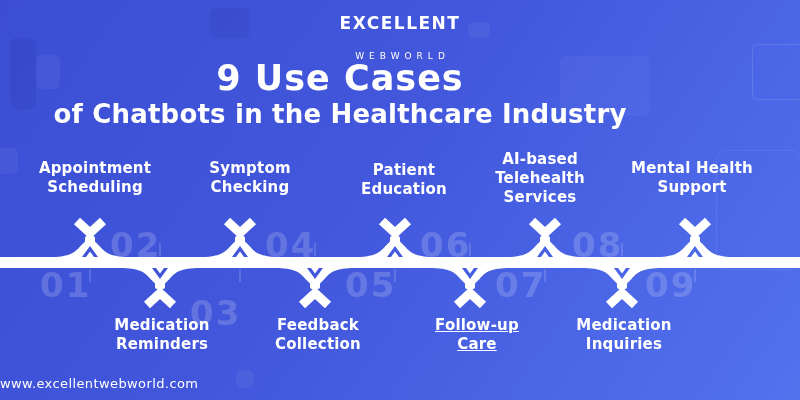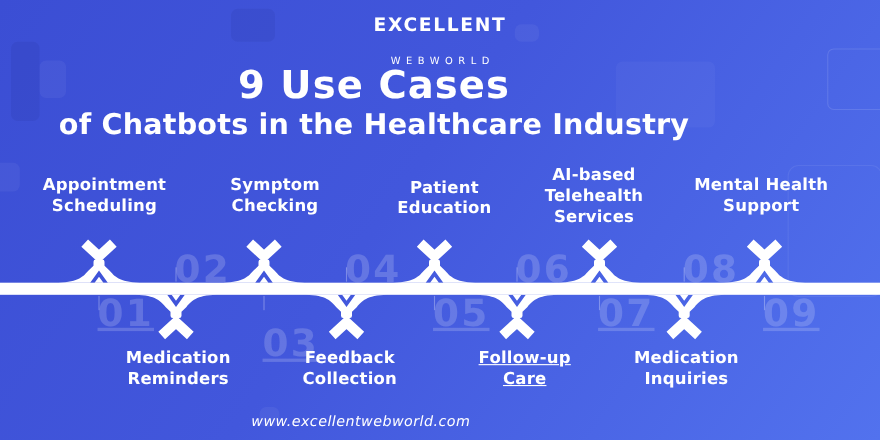--- a/index.html
+++ b/index.html
@@ -20,30 +20,30 @@
   .brand-name{font-size:17px;font-weight:800;letter-spacing:1.5px;}
   .brand-sub{font-size:9px;font-weight:400;letter-spacing:5px;margin-top:20px;text-indent:5px;}
 
   .title{position:absolute;top:58px;left:0;width:680px;text-align:center;}
   .title-l1{font-size:35px;font-weight:800;letter-spacing:1px;line-height:40px;}
   .title-l2{font-size:26px;font-weight:800;letter-spacing:0.2px;line-height:32px;}
 
   .lbl{position:absolute;width:220px;text-align:center;font-size:15px;font-weight:700;
        line-height:19px;white-space:pre-line;letter-spacing:0.2px;}
 
-  .num{position:absolute;width:100px;text-align:right;font-size:34px;font-weight:800;
-       letter-spacing:2px;line-height:34px;color:var(--num);text-decoration:underline;}
+  .num{position:absolute;width:100px;text-align:left;font-size:34px;font-weight:800;
+       letter-spacing:2px;line-height:34px;color:var(--num);}
 
   .timeline-svg{position:absolute;left:0;top:198px;width:800px;height:130px;display:block;}
   .chev{fill:none;stroke:var(--fg);stroke-width:9;stroke-linejoin:miter;stroke-linecap:butt;}
   .mound{fill:var(--fg);}
   .conn{fill:rgba(255,255,255,0.30);}
 
-  .footer{position:absolute;top:376px;left:0;width:656px;text-align:center;
-          font-size:13px;font-weight:500;letter-spacing:0.4px;font-style:italic;}
+  .footer{position:absolute;top:376px;left:0;width:656px;
+          font-size:13px;font-weight:500;letter-spacing:0.4px;}
 </style>
 </head>
 <body>
 
 <div class="stage">
 
   <div class="deco fill2" style="left:10px;top:38px;width:26px;height:72px;"></div>
   <div class="deco fill1" style="left:36px;top:55px;width:24px;height:34px;"></div>
   <div class="deco fill1" style="left:-8px;top:148px;width:26px;height:26px;"></div>
   <div class="deco fill2" style="left:210px;top:8px;width:40px;height:30px;"></div>

